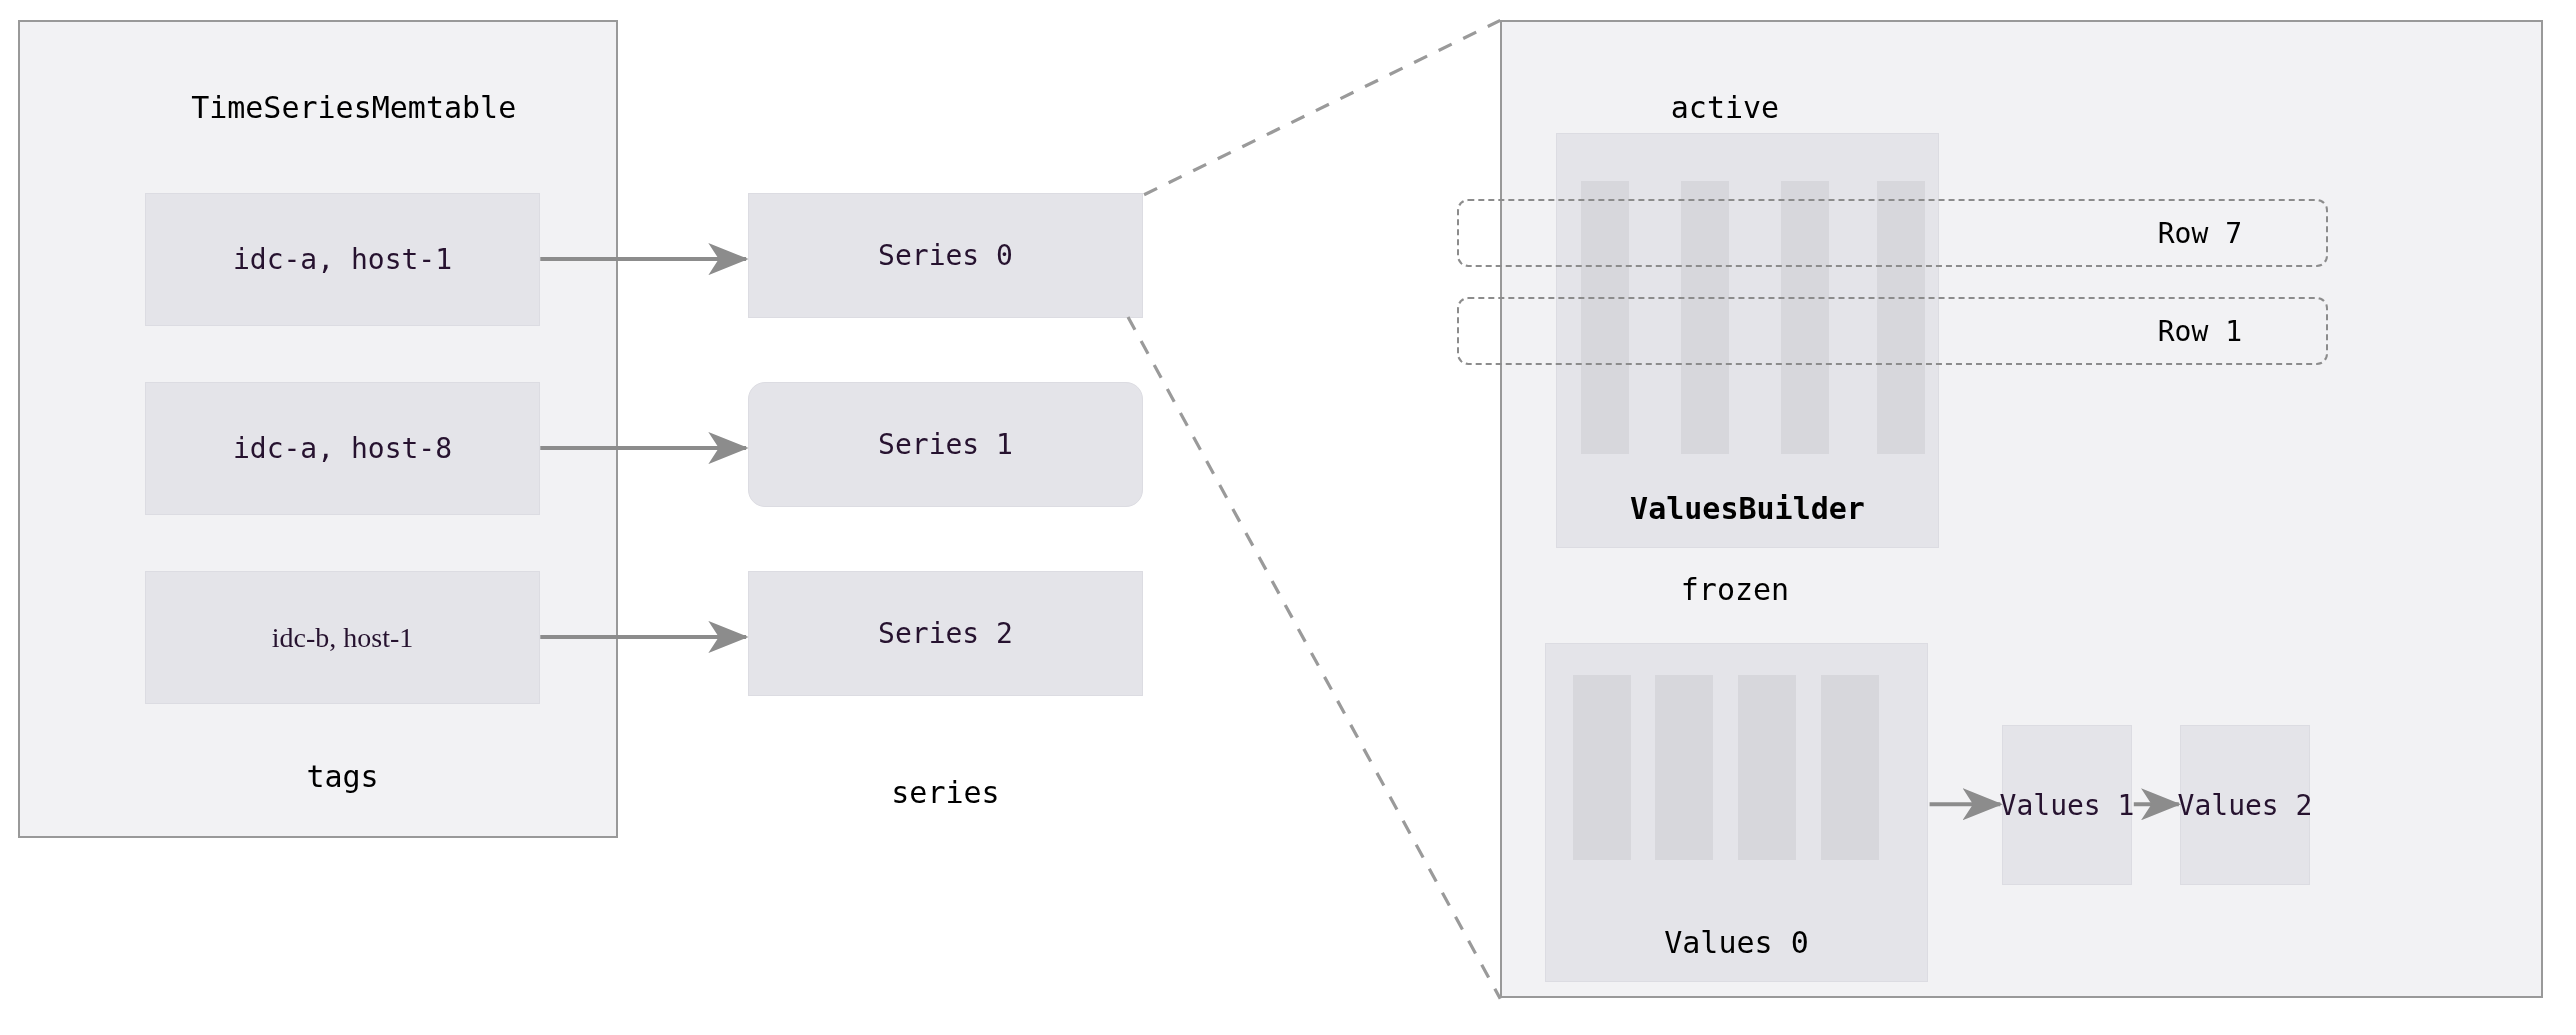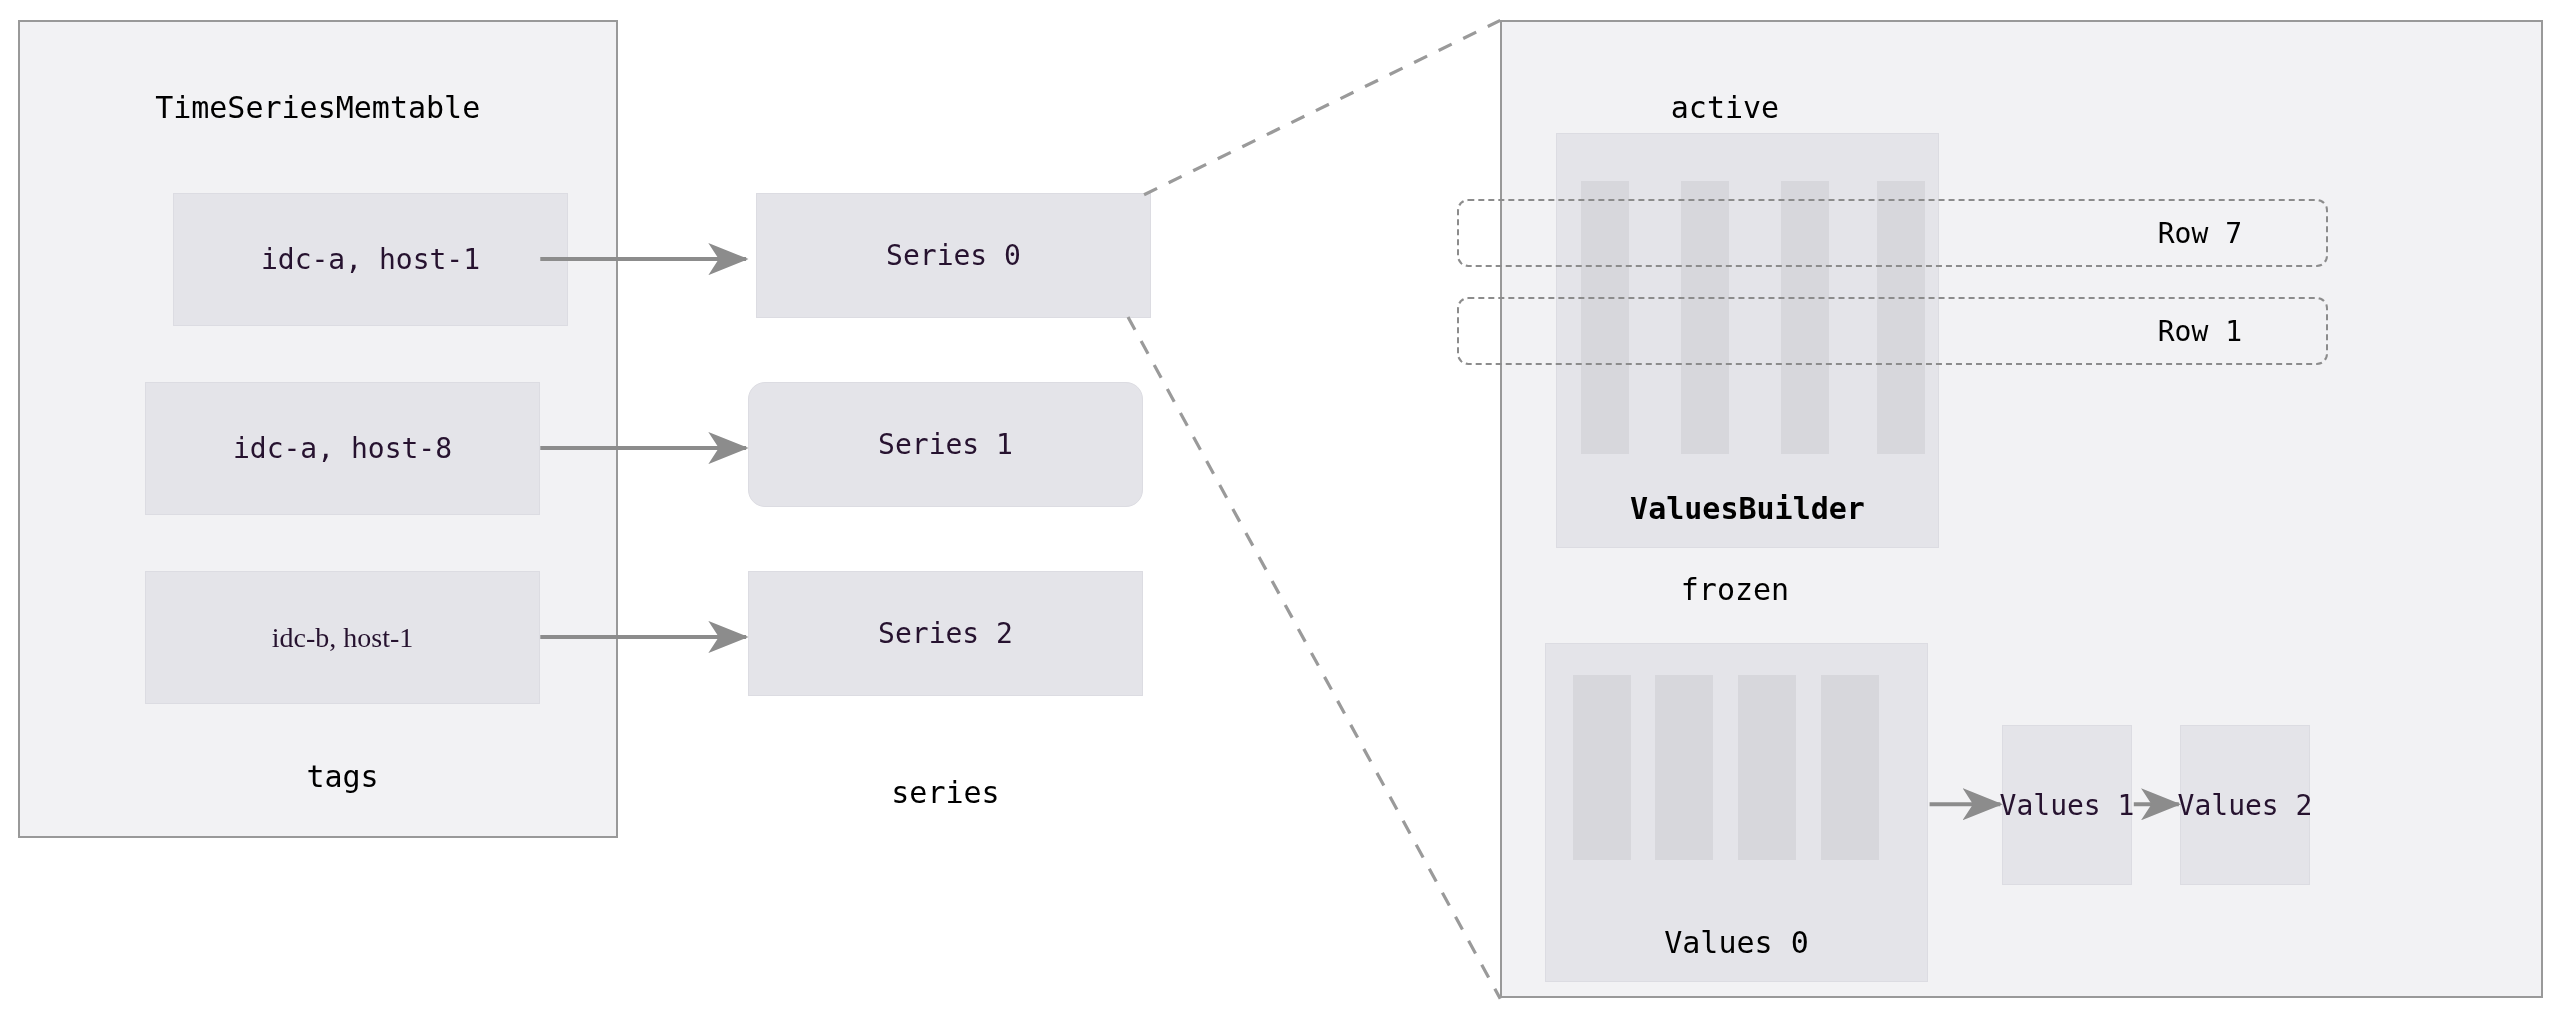--- a/index.html
+++ b/index.html
@@ -30,44 +30,44 @@
 
   
   .cluster-title {
     position: absolute;
     color: #000000;
     font-size: 30px;
     letter-spacing: 0px;
     white-space: nowrap;
     text-align: center;
   }
-  #title-memtable { left: 17.7px;  top: 90px; width: 600px; }
+  #title-memtable { left: 17.7px;  top: 90px; width: 600px; padding-left: 36px; }
   #title-active   { left: 1500px; top: 90px; width: 450px; }
   #title-frozen   { left: 1500px; top: 572px; width: 450px; padding-left: 10px; }
 
   
   .node {
     position: absolute;
     background: #e4e4e9;
     border: 1.6px solid #dcdce2;
     box-sizing: border-box;
     display: flex;
     align-items: center;
     justify-content: center;
     color: #26122f;
     font-size: 28px;
     white-space: nowrap;
   }
 
   
-  #tag-0 { left: 145px; top: 193px; width: 395px; height: 133px; margin-left: 28px; }
+  #tag-0 { left: 145px; top: 193px; width: 395px; height: 133px; }
   #tag-1 { left: 145px; top: 382px; width: 395px; height: 133px; }
   #tag-2 { left: 145px; top: 571px; width: 395px; height: 133px; font-family: Liberation Serif, serif; }
   
-  #series-0 { left: 748px; top: 193px; width: 395px; height: 125px; margin-left: 8px; }
+  #series-0 { left: 748px; top: 193px; width: 395px; height: 125px; }
   #series-1 { left: 748px; top: 382px; width: 395px; height: 125px; border-radius: 17px; }
   #series-2 { left: 748px; top: 571px; width: 395px; height: 125px; }
 
   
   .axis-caption {
     position: absolute;
     color: #000000;
     font-size: 30px;
     white-space: nowrap;
     text-align: center;

